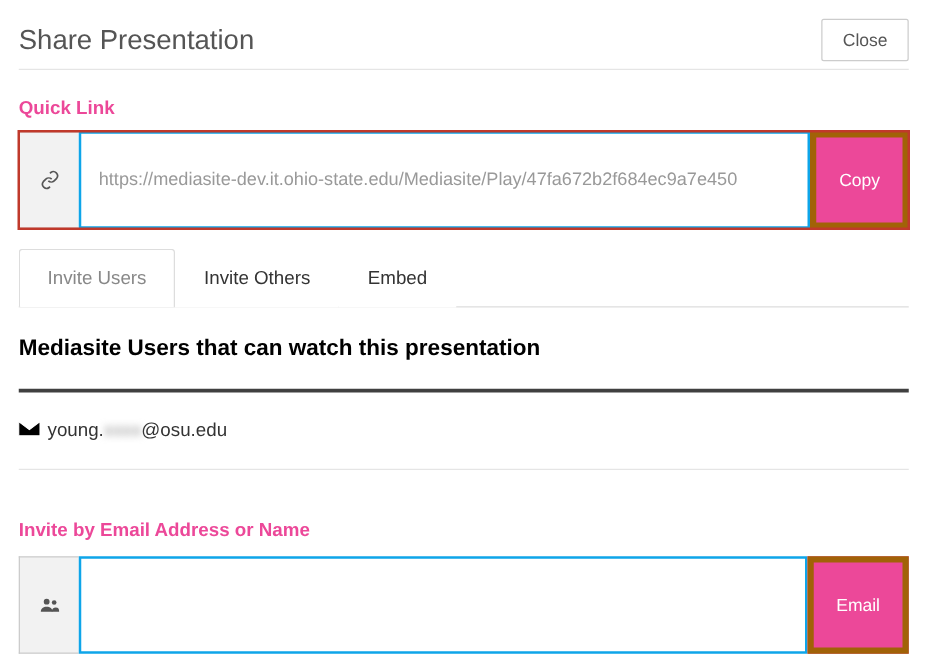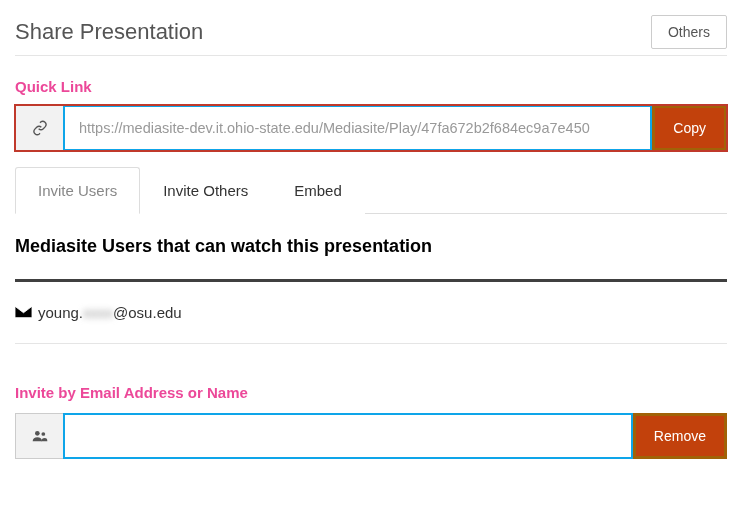--- a/index.html
+++ b/index.html
@@ -61,24 +61,24 @@
       flex: 1;
       border: 2px solid #0ea5e9;
       padding: 10px 14px;
       font-size: 14.5px;
       color: #999;
       min-width: 0;
       outline: none;
       font-family: inherit;
     }
     .btn-dark {
-      border: 3px solid #a16207;
-      background: #c2410c;
+      border: 5px solid #a16207;
+      background: #ec4899;
       color: #fff;
-      padding: 12px 18px;
+      padding: 26px 18px;
       font-size: 14px;
       cursor: pointer;
     }
     .tabs {
       display: flex;
       margin-top: 16px;
       border-bottom: 1px solid #ddd;
     }
     .tab {
       padding: 14px 22px;
@@ -127,21 +127,21 @@
     }
     .user-actions { display: flex; gap: 8px; }
     .invite-section { margin-top: 40px; }
     .invite-input-group { margin-top: 12px; }
   </style>
 </head>
 <body>
 
 <div class="header">
   <h1 class="title">Share Presentation</h1>
-  <button class="btn">Others</button>
+  <button class="btn">Close</button>
 </div>
 
 <div class="section-label">Quick Link</div>
 
 <div class="input-group highlight">
   <div class="addon">
     <svg viewBox="0 0 24 24" fill="none" stroke="currentColor" stroke-width="2">
       <path d="M10 13a5 5 0 0 0 7 0l3-3a5 5 0 0 0-7-7l-1 1"></path>
       <path d="M14 11a5 5 0 0 0-7 0l-3 3a5 5 0 0 0 7 7l1-1"></path>
     </svg>
@@ -176,15 +176,15 @@
   <div class="input-group invite-input-group">
     <div class="addon">
       <svg viewBox="0 0 24 24" fill="currentColor">
         <circle cx="8" cy="8" r="3.5"></circle>
         <path d="M1 20c0-4 3-6 7-6s7 2 7 6z"></path>
         <circle cx="17" cy="9" r="2.8"></circle>
         <path d="M14 20c0.5-3.5 2-5 5-5s4 1.5 4 5z"></path>
       </svg>
     </div>
     <input class="text-input" type="text" value="" style="">
-    <button class="btn-dark">Remove</button>
+    <button class="btn-dark">Email</button>
   </div>
 </div>
 
 </body></html>

